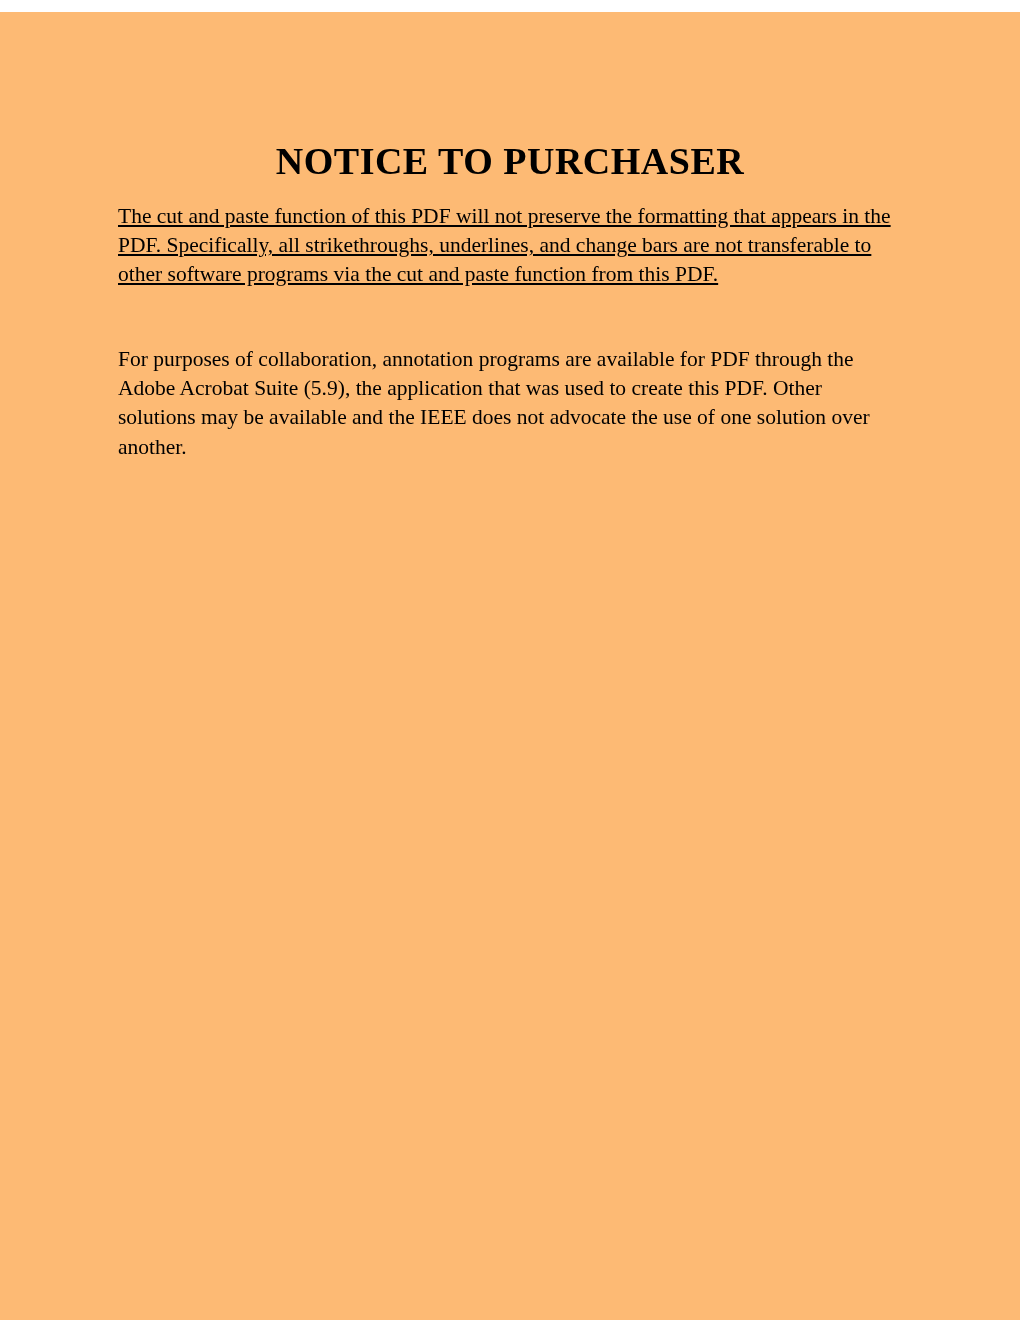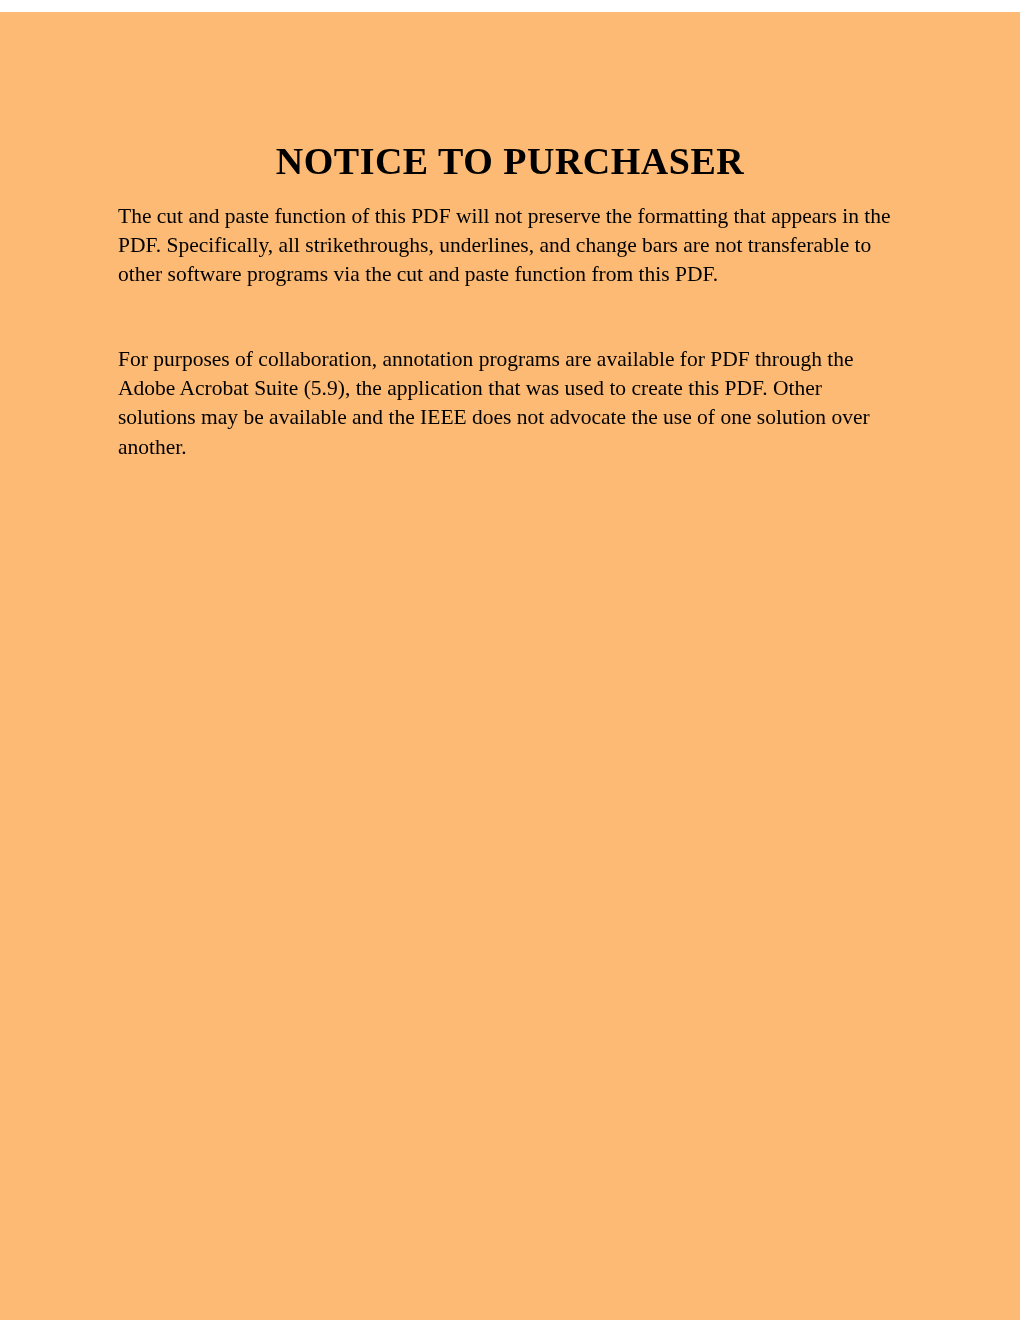--- a/index.html
+++ b/index.html
@@ -35,21 +35,21 @@
     line-height: 1.1;
   }
   .body-block {
     position: absolute;
     left: 118px;
     width: 782px;
     font-size: 21.5px;
     line-height: 29.2px;
     text-align: left;
   }
-  #para-1 { top: 190px; }
+  #para-1 { top: 190px; text-decoration: underline; }
   #para-2 { top: 333px; }
   .para-text {
     display: block;
   }
 </style>
 </head>
 <body>
 
 <div class="page">
 

